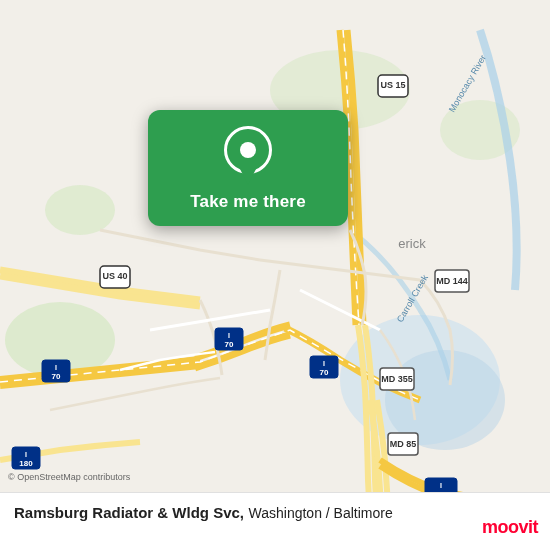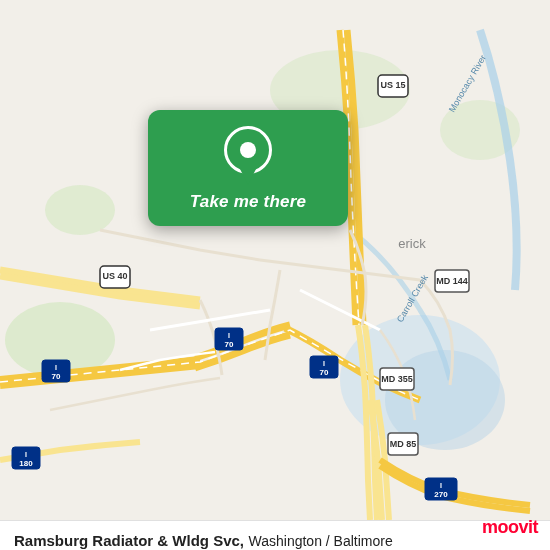--- a/index.html
+++ b/index.html
@@ -35,21 +35,20 @@
       width: 200px;
       background: #2e9e4f;
       border-radius: 12px;
       display: flex;
       flex-direction: column;
       align-items: center;
       padding: 16px 20px 14px;
       box-shadow: 0 4px 16px rgba(0,0,0,0.35);
       z-index: 10;
       cursor: pointer;
-      font-style: italic;
     }
 
     
     .pin-wrapper {
       margin-bottom: 12px;
       position: relative;
       display: flex;
       flex-direction: column;
       align-items: center;
     }
@@ -96,21 +95,21 @@
       letter-spacing: 0.2px;
     }
 
     
     .bottom-bar {
       position: absolute;
       bottom: 0;
       left: 0;
       right: 0;
       background: white;
-      padding: 10px 14px 0;
+      padding: 10px 14px 28px;
       border-top: 1px solid #e0e0e0;
       z-index: 20;
     }
 
     .bottom-title {
       font-size: 15px;
       font-weight: 700;
       color: #222;
       line-height: 1.3;
     }
@@ -250,20 +249,23 @@
 
   <div class="popup-card">
     <div class="pin-wrapper">
       <div class="pin-head">
         <div class="pin-circle"></div>
       </div>
     </div>
     <div class="popup-label">Take me there</div>
   </div>
 
+  <div class="attribution">
+    <span>© OpenStreetMap contributors</span>
+  </div>
 
   <div class="bottom-bar">
     <span class="bottom-title">Ramsburg Radiator &amp; Wldg Svc,</span>
     <span class="bottom-subtitle">Washington / Baltimore</span>
     
     <div class="moovit-logo">
       <span class="moovit-text">moovit</span>
     </div>
   </div>
 

